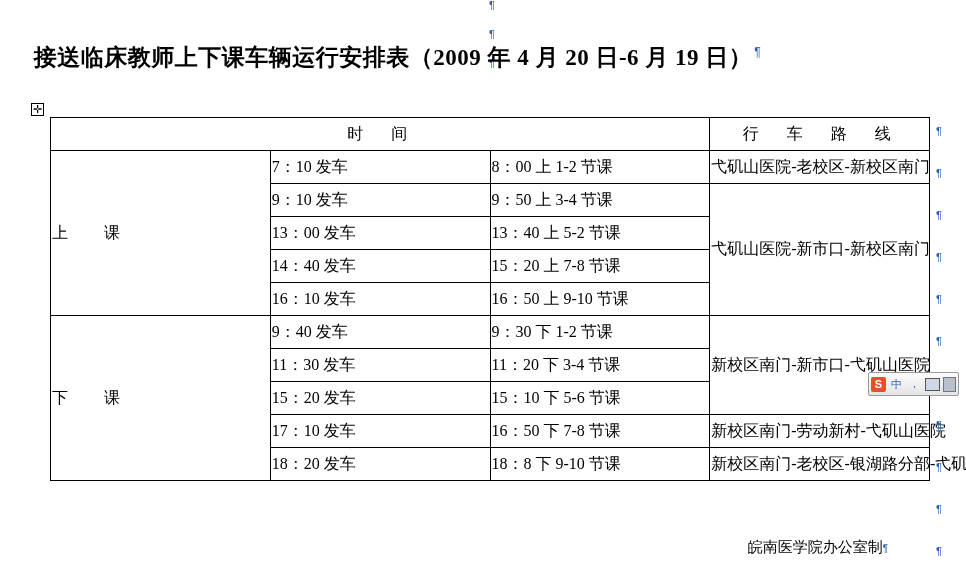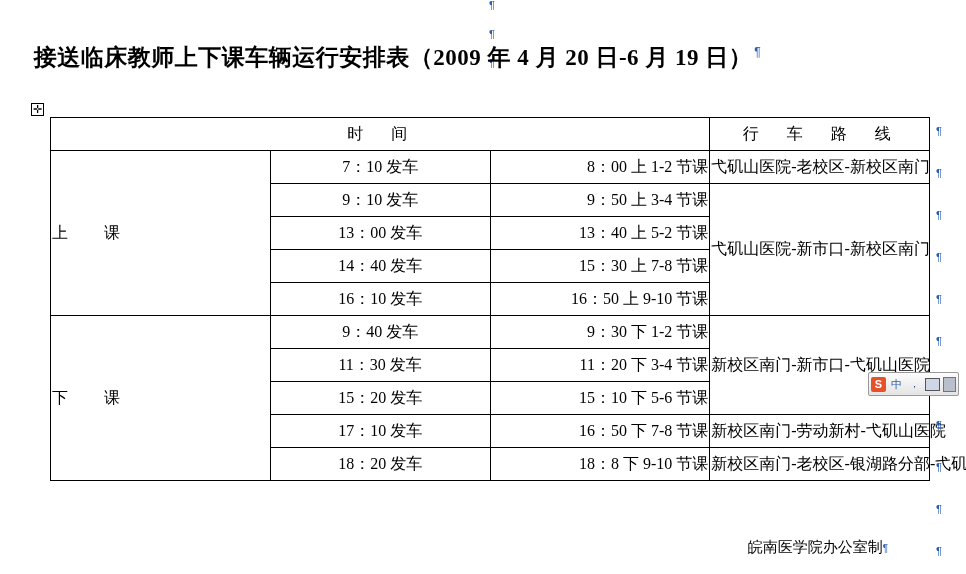--- a/index.html
+++ b/index.html
@@ -103,25 +103,24 @@
     letter-spacing: 6px;
     padding-left: 10px;
   }
   td.sect {
     font-size: 18px;
     letter-spacing: 10px;
     padding-left: 12px;
     width: 120px;
   }
   td.dep {
-    text-align: center;
     width: 135px;
   }
   td.per {
-    text-align: right;
+    text-align: left;
     width: 205px;
   }
   td.route {
     text-align: left;
     padding-left: 8px;
     font-family: Liberation Serif, serif;
   }
 
   
   .footer {
@@ -213,21 +212,21 @@
     <td class="dep">9：10 发车</td>
     <td class="per">9：50 上 3-4 节课</td>
     <td class="route" rowspan="4">弋矶山医院-新市口-新校区南门</td>
   </tr>
   <tr>
     <td class="dep">13：00 发车</td>
     <td class="per">13：40 上 5-2 节课</td>
   </tr>
   <tr>
     <td class="dep">14：40 发车</td>
-    <td class="per">15：30 上 7-8 节课</td>
+    <td class="per">15：20 上 7-8 节课</td>
   </tr>
   <tr>
     <td class="dep">16：10 发车</td>
     <td class="per">16：50 上 9-10 节课</td>
   </tr>
 
   <tr>
     <td class="sect" rowspan="5">下　课</td>
     <td class="dep">9：40 发车</td>
     <td class="per">9：30 下 1-2 节课</td>

